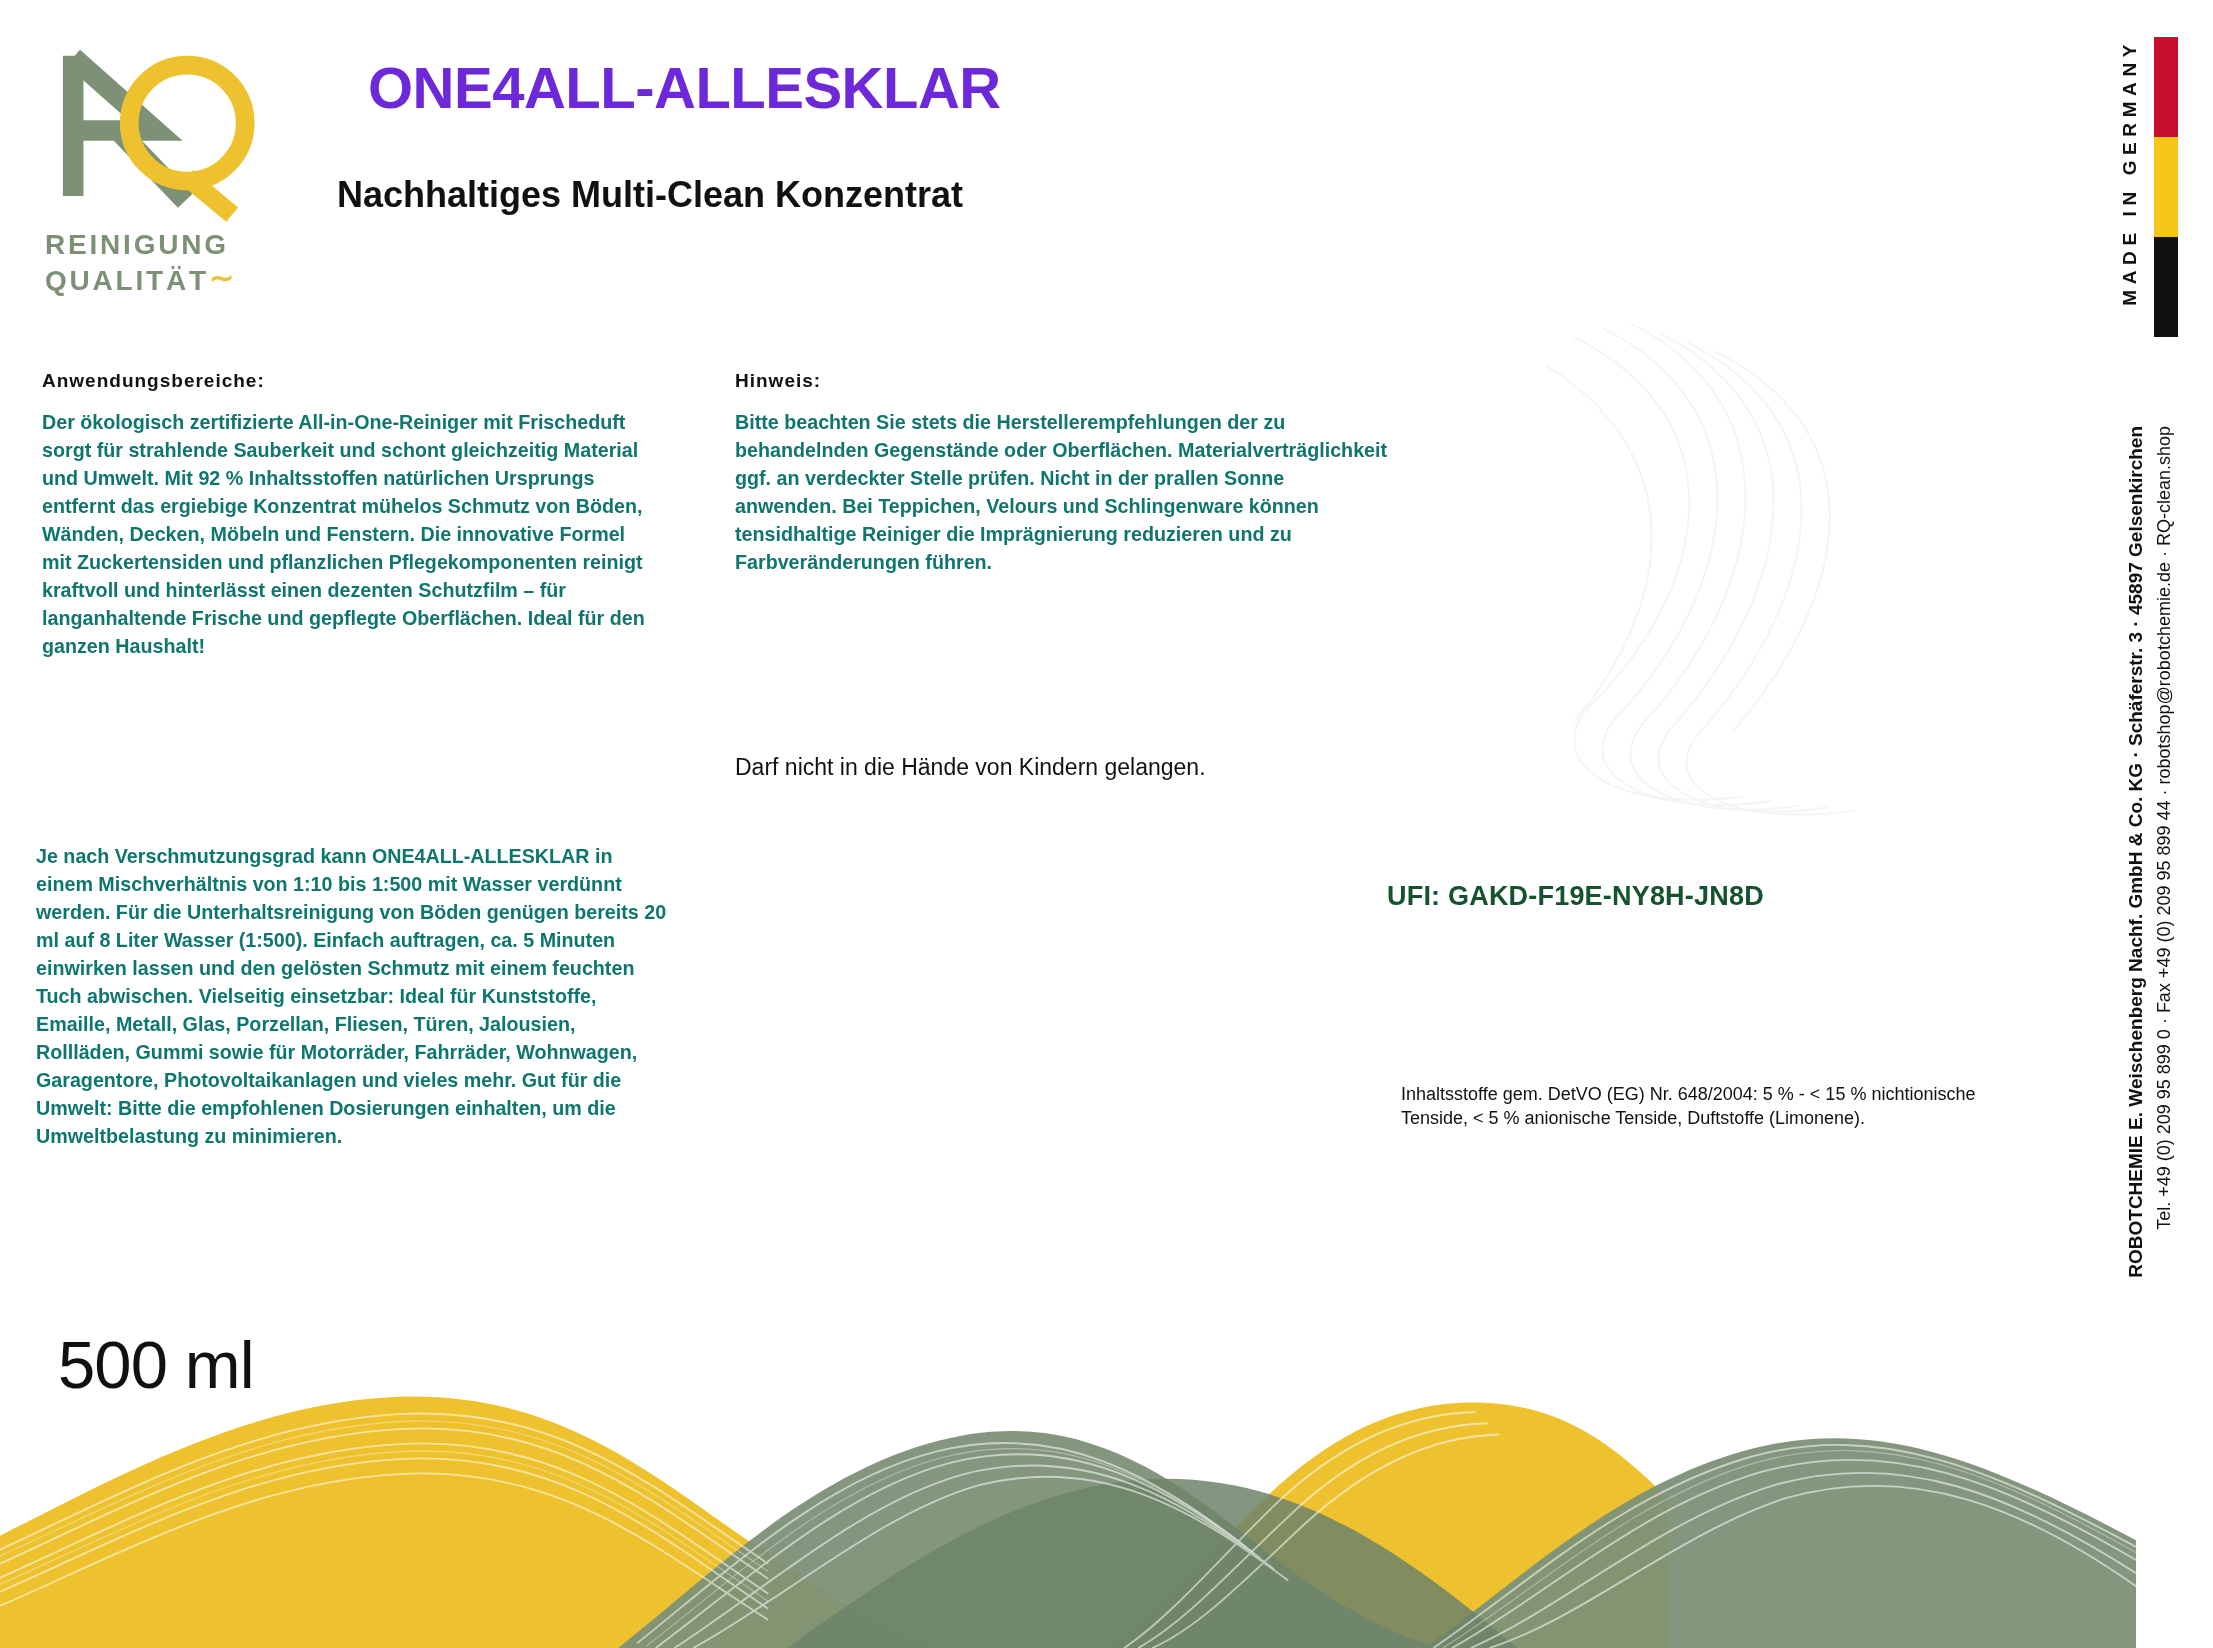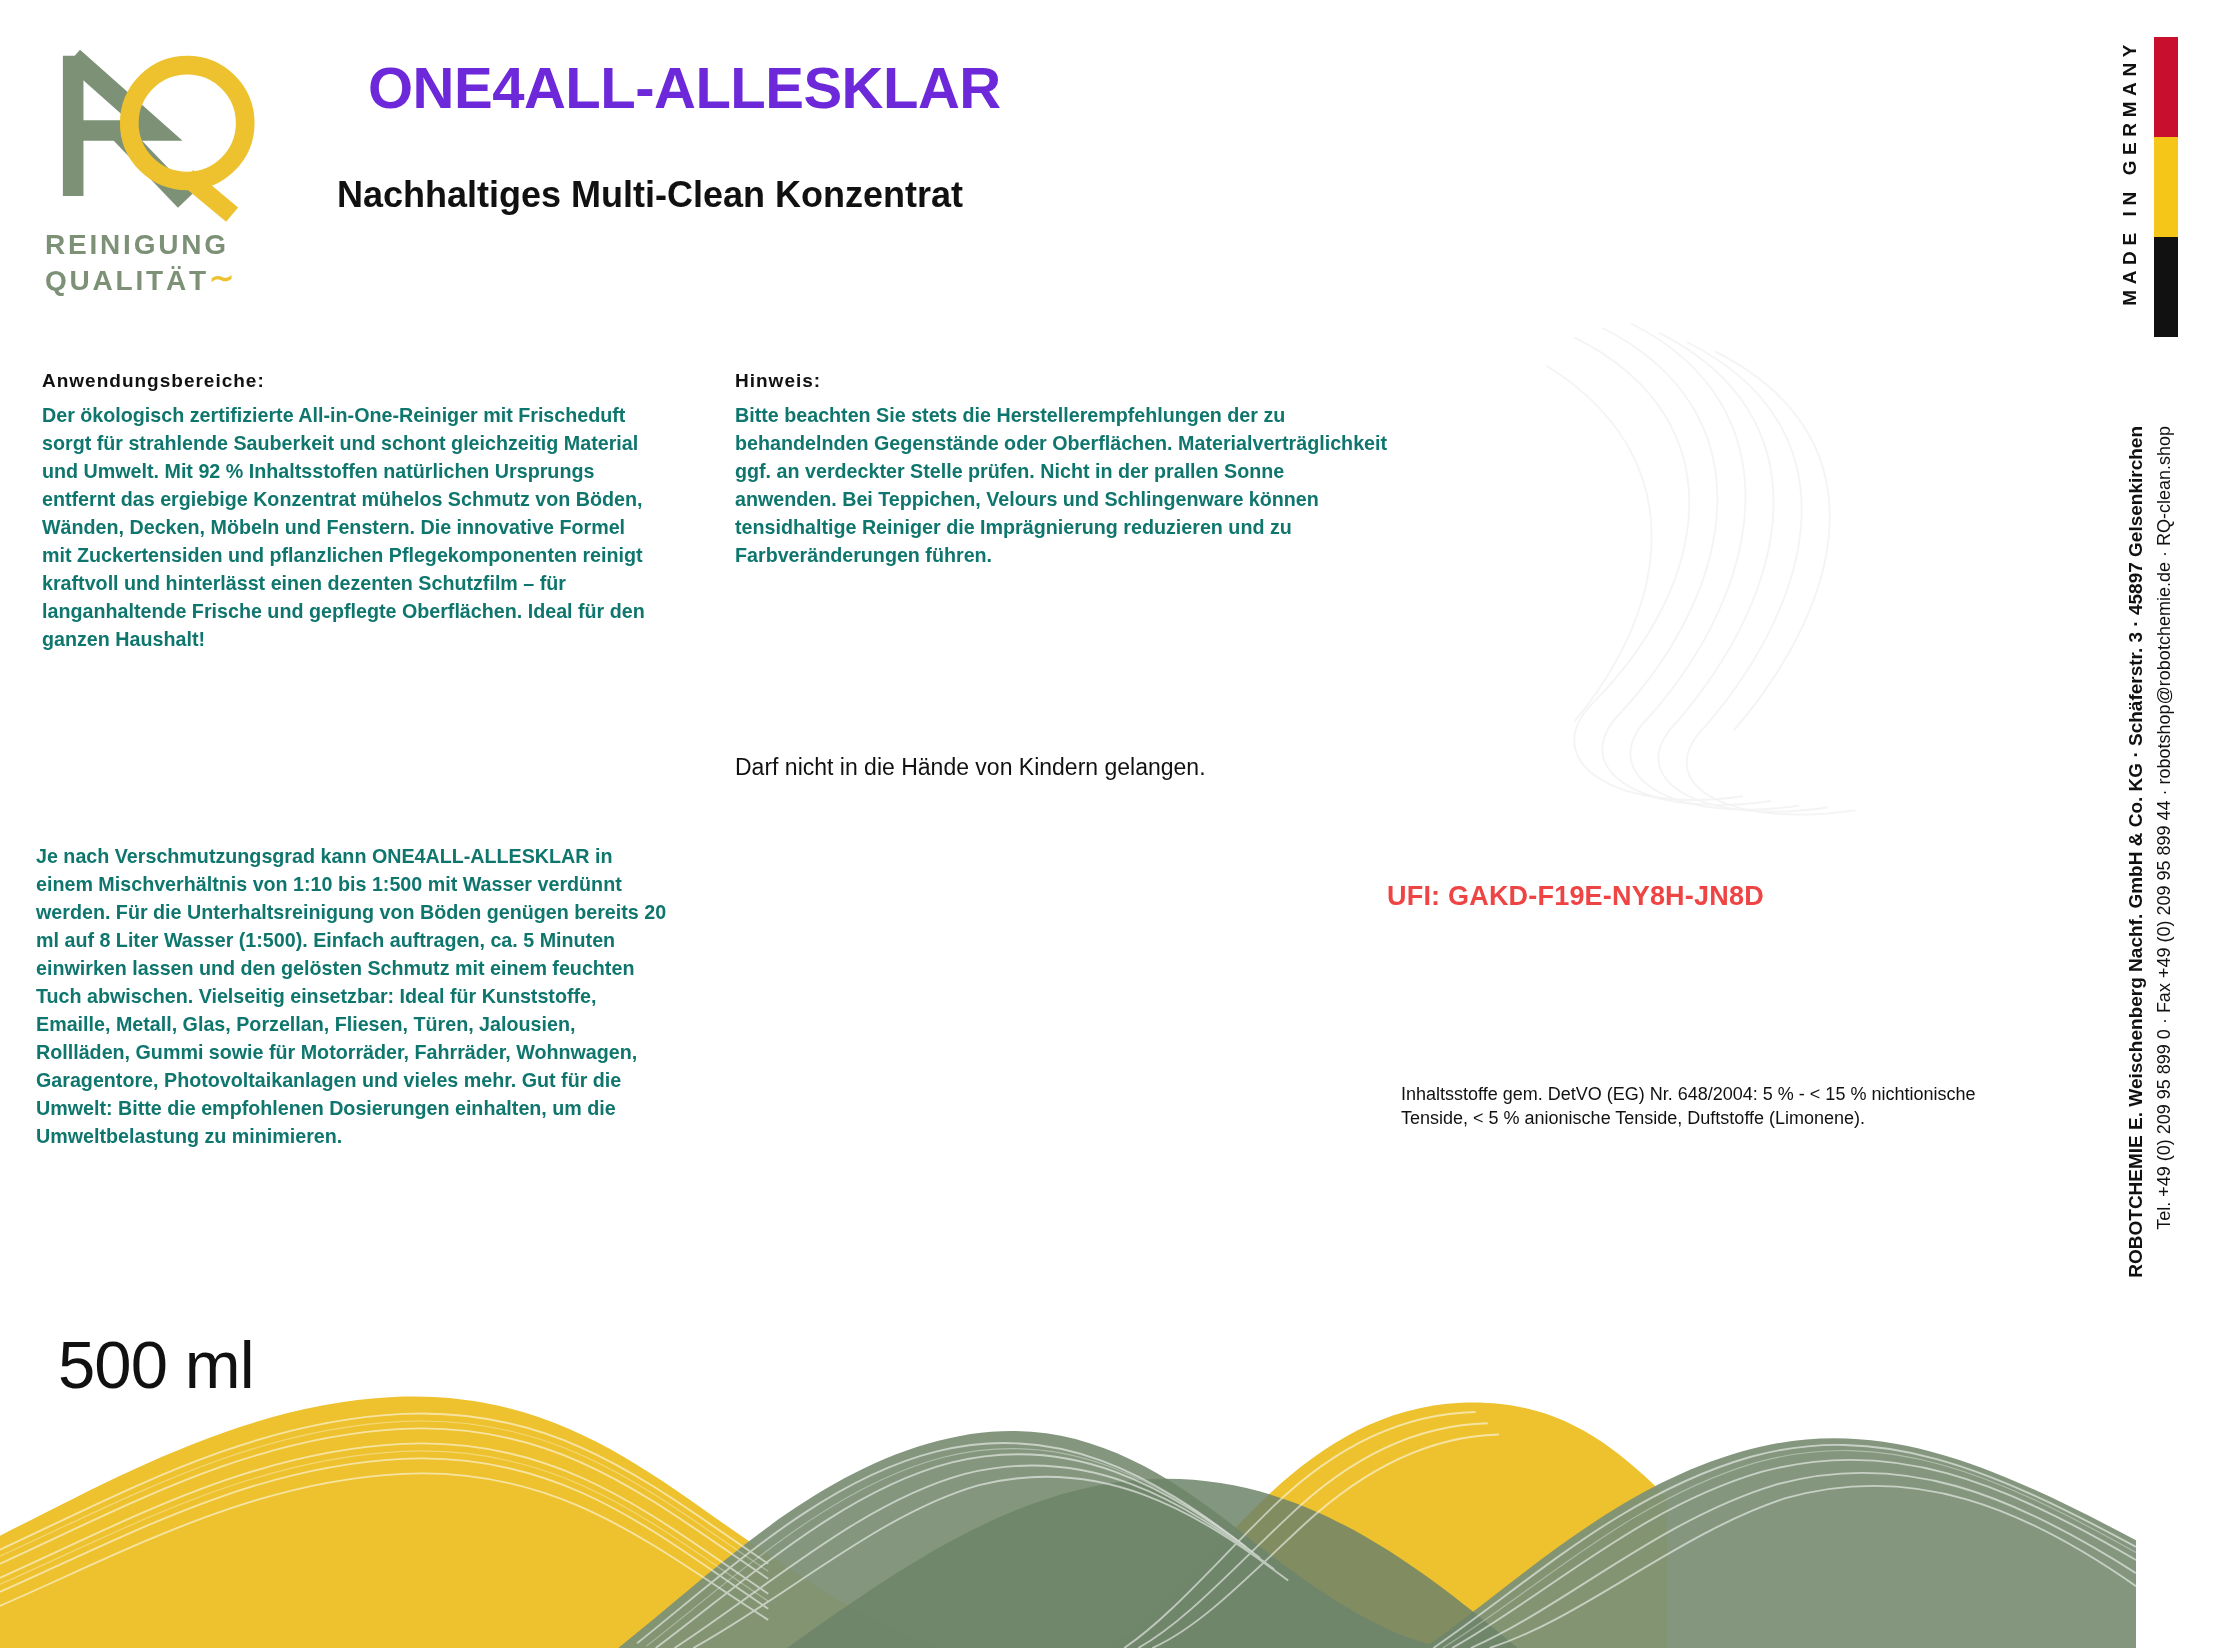--- a/index.html
+++ b/index.html
@@ -71,21 +71,21 @@
     font-weight: 700;
     color: #111;
   }
 
   
   .col-head {
     font-size: 19px;
     font-weight: 700;
     letter-spacing: 1px;
     color: #111;
-    margin-bottom: 10px;
+    margin-bottom: 17px;
   }
   .body-text {
     font-size: 19.7px;
     font-weight: 700;
     line-height: 1.42;
     color: #0f766e;
   }
 
   #col-left {
     position: absolute;
@@ -113,21 +113,21 @@
     font-size: 23px;
     font-weight: 400;
     color: #111;
   }
   #ufi {
     position: absolute;
     left: 1387px;
     top: 881px;
     font-size: 27px;
     font-weight: 700;
-    color: #ef4444;
+    color: #14532d;
     letter-spacing: 0.2px;
   }
   #ingredients {
     position: absolute;
     left: 1401px;
     top: 1082px;
     width: 618px;
     font-size: 18px;
     line-height: 1.35;
     color: #111;

